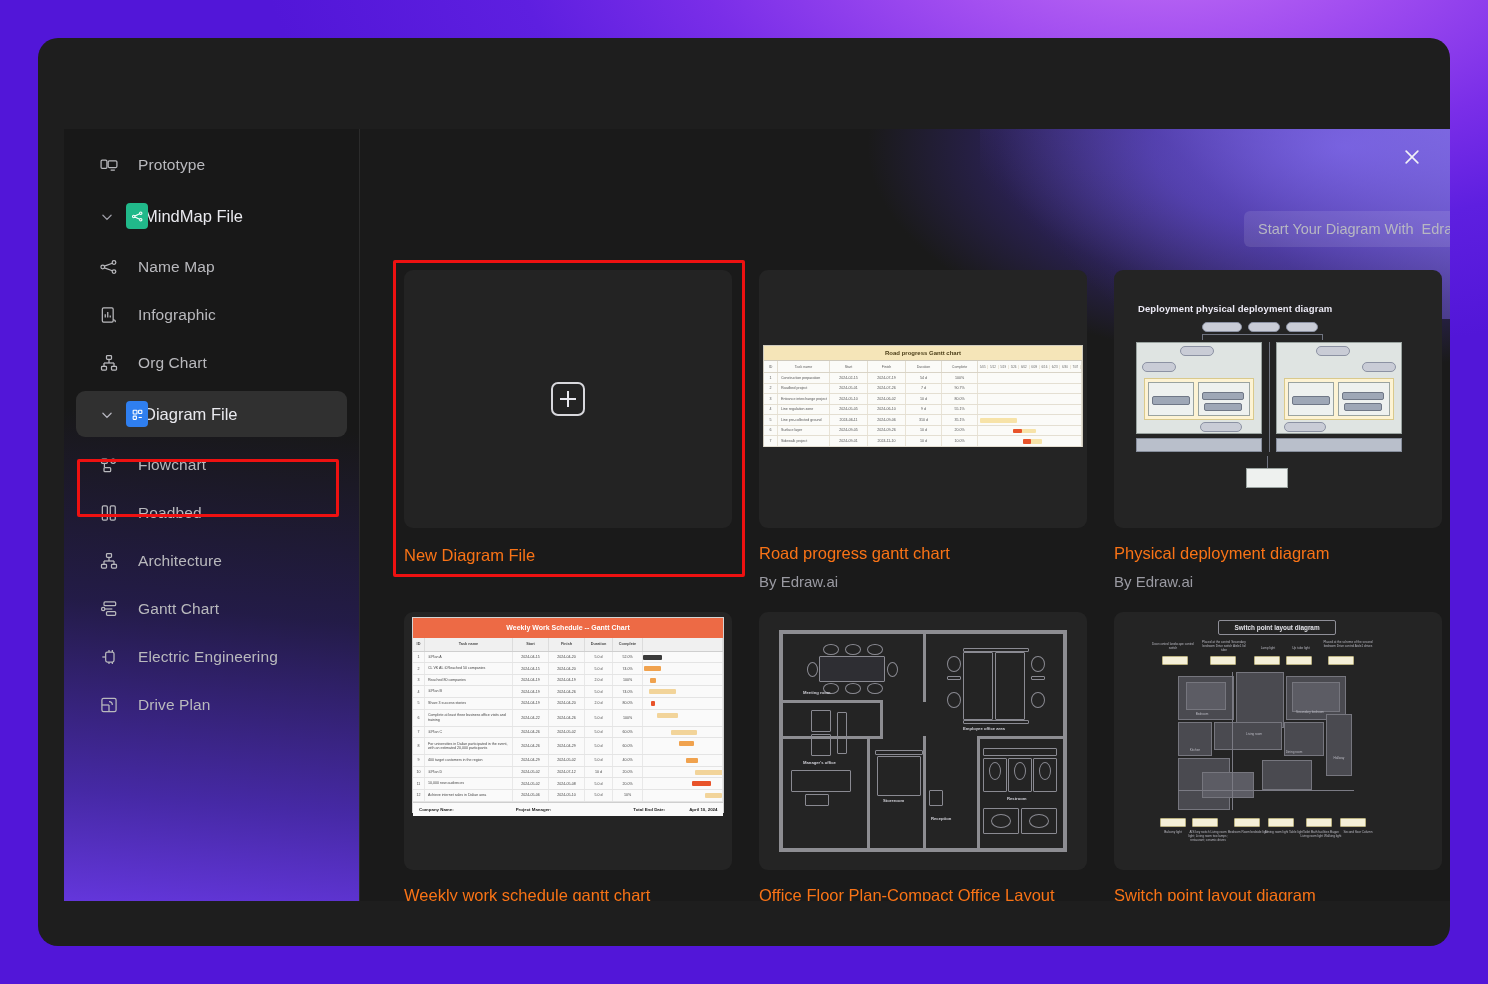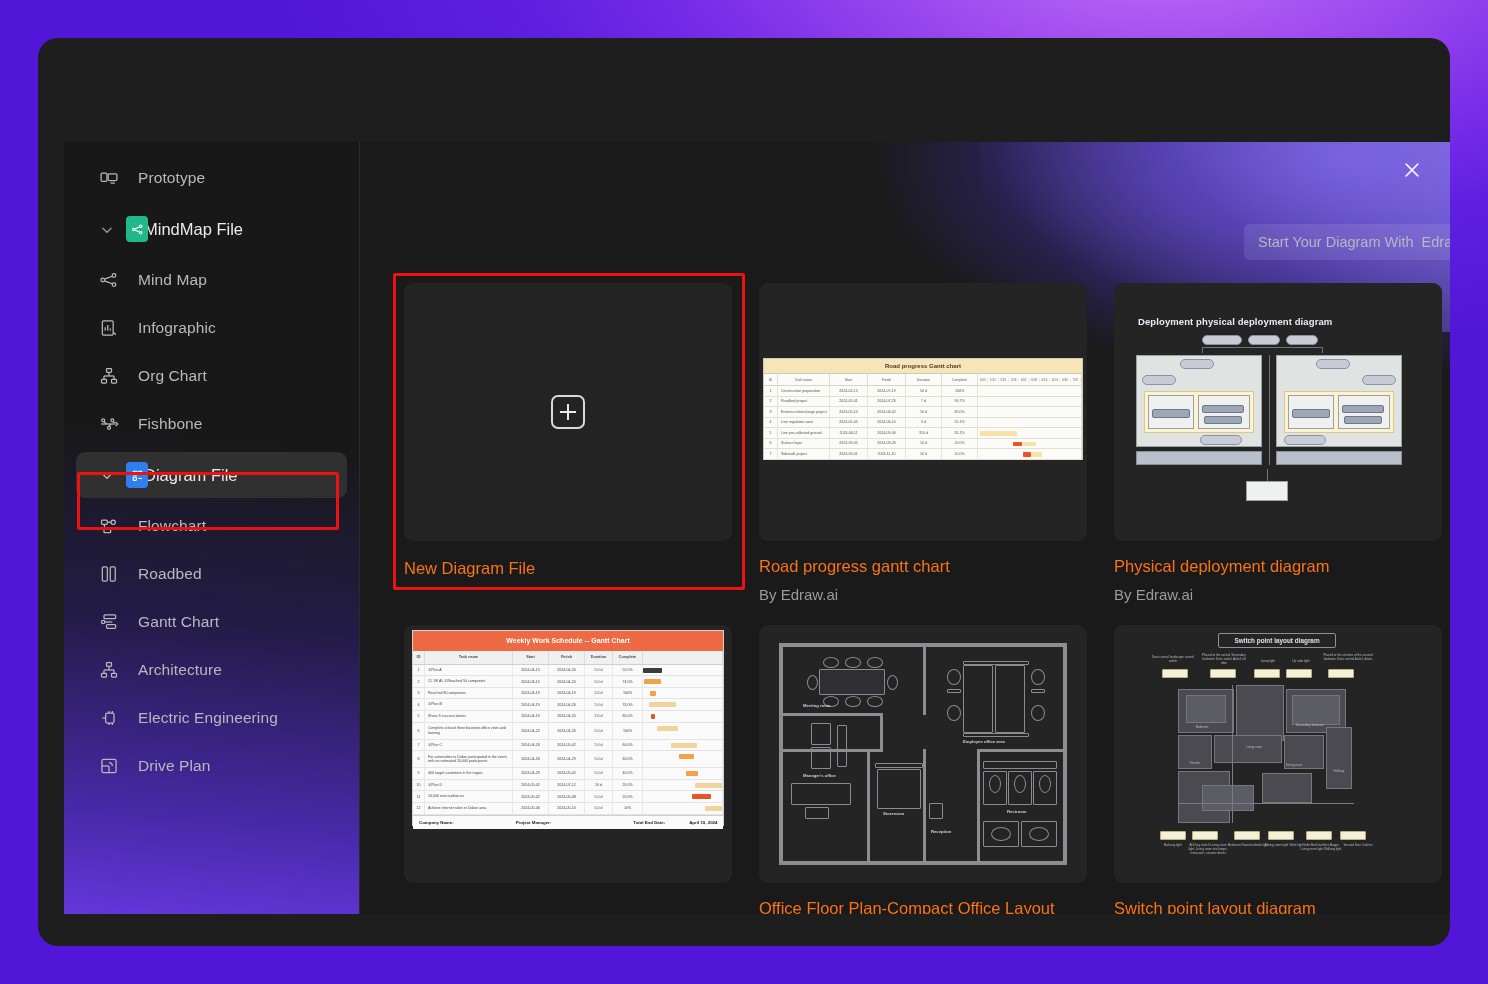--- a/index.html
+++ b/index.html
@@ -21,21 +21,21 @@
     left: 38px; top: 38px;
     width: 1412px; height: 908px;
     background: #1e1e1e;
     border-radius: 20px;
     overflow: hidden;
   }
 
   
   .modal {
     position: absolute;
-    left: 26px; top: 104px;
+    left: 26px; top: 91px;
     width: 1386px; height: 772px;
     display: flex;
     overflow: hidden;
   }
 
   
   .sidebar {
     position: relative;
     width: 296px;
     flex: 0 0 296px;
@@ -390,21 +390,21 @@
         <div class="side-item">
           <span class="ico">
             <svg width="20" height="20" viewBox="0 0 24 24" fill="none" stroke="#b9b9bd" stroke-width="1.5">
               <circle cx="4.5" cy="12" r="2.2"></circle>
                 <circle cx="18" cy="6.5" r="2.2"></circle>
                 <circle cx="18" cy="17.5" r="2.2"></circle>
               <line x1="6.5" y1="11" x2="16" y2="7.5"></line>
                 <line x1="6.5" y1="13" x2="16" y2="16.5"></line>
             </svg>
           </span>
-          <span>Mind Map</span>
+          <span>Name Map</span>
         </div>
 
         <div class="side-item">
           <span class="ico">
             <svg width="20" height="20" viewBox="0 0 24 24" fill="none" stroke="#b9b9bd" stroke-width="1.5">
               <rect x="4" y="3.5" width="13" height="17" rx="1.5"></rect>
               <line x1="7.5" y1="15" x2="7.5" y2="11"></line>
                 <line x1="10.5" y1="15" x2="10.5" y2="8.5"></line>
                 <line x1="13.5" y1="15" x2="13.5" y2="12.5"></line>
               <path d="M17 17.5 q3 0.5 2.5 3"></path>
@@ -421,35 +421,20 @@
               <rect x="15" y="16" width="6" height="4.5" rx="1"></rect>
               <line x1="12" y1="7.5" x2="12" y2="12"></line>
                 <line x1="6" y1="12" x2="18" y2="12"></line>
               <line x1="6" y1="12" x2="6" y2="16"></line>
                 <line x1="18" y1="12" x2="18" y2="16"></line>
             </svg>
           </span>
           <span>Org Chart</span>
         </div>
 
-        <div class="side-item">
-          <span class="ico">
-            <svg width="20" height="20" viewBox="0 0 24 24" fill="none" stroke="#b9b9bd" stroke-width="1.5">
-              <line x1="2.5" y1="12" x2="20" y2="12"></line>
-              <circle cx="5" cy="7.5" r="1.8"></circle>
-                <circle cx="12" cy="16.5" r="1.8"></circle>
-                <circle cx="16" cy="7.5" r="1.8"></circle>
-              <line x1="6" y1="9" x2="9" y2="12"></line>
-                <line x1="12" y1="14.7" x2="14.5" y2="12"></line>
-                <line x1="17" y1="9" x2="19" y2="11"></line>
-              <path d="M20 9.5 L22.5 12 L20 14.5"></path>
-            </svg>
-          </span>
-          <span>Fishbone</span>
-        </div>
 
 
         <div class="side-group active">
           <span class="chev">
             <svg width="14" height="14" viewBox="0 0 24 24" fill="none" stroke="#b7b7c0" stroke-width="2.2" stroke-linecap="round">
                 <polyline points="5,9 12,16 19,9"></polyline>
               </svg>
           </span>
           <span class="badge blue">
             <svg width="13" height="13" viewBox="0 0 24 24" fill="none" stroke="#ffffff" stroke-width="2">
@@ -478,46 +463,46 @@
         <div class="side-item">
           <span class="ico">
             <svg width="20" height="20" viewBox="0 0 24 24" fill="none" stroke="#b9b9bd" stroke-width="1.5">
               <rect x="4" y="3.5" width="6" height="17" rx="1.4"></rect>
               <rect x="13.5" y="3.5" width="6" height="17" rx="1.4"></rect>
             </svg>
           </span>
           <span>Roadbed</span>
         </div>
 
-
-        <div class="side-item">
-          <span class="ico">
-            <svg width="20" height="20" viewBox="0 0 24 24" fill="none" stroke="#b9b9bd" stroke-width="1.5">
-              <rect x="6" y="3.5" width="14" height="4.5" rx="1.2"></rect>
-              <rect x="9" y="15" width="11" height="4.5" rx="1.2"></rect>
-              <circle cx="5" cy="12" r="2"></circle>
-              <line x1="7" y1="12" x2="16" y2="12"></line>
-            </svg>
-          </span>
-          <span>Gantt Chart</span>
-        </div>
 
         <div class="side-item">
           <span class="ico">
             <svg width="20" height="20" viewBox="0 0 24 24" fill="none" stroke="#b9b9bd" stroke-width="1.5">
               <rect x="9" y="3" width="6" height="4.5" rx="1"></rect>
               <rect x="3" y="16" width="6" height="4.5" rx="1"></rect>
               <rect x="15" y="16" width="6" height="4.5" rx="1"></rect>
               <line x1="12" y1="7.5" x2="12" y2="12"></line>
                 <line x1="6" y1="12" x2="18" y2="12"></line>
               <line x1="6" y1="12" x2="6" y2="16"></line>
                 <line x1="18" y1="12" x2="18" y2="16"></line>
             </svg>
           </span>
           <span>Architecture</span>
+        </div>
+
+        <div class="side-item">
+          <span class="ico">
+            <svg width="20" height="20" viewBox="0 0 24 24" fill="none" stroke="#b9b9bd" stroke-width="1.5">
+              <rect x="6" y="3.5" width="14" height="4.5" rx="1.2"></rect>
+              <rect x="9" y="15" width="11" height="4.5" rx="1.2"></rect>
+              <circle cx="5" cy="12" r="2"></circle>
+              <line x1="7" y1="12" x2="16" y2="12"></line>
+            </svg>
+          </span>
+          <span>Gantt Chart</span>
         </div>
 
 
         <div class="side-item">
           <span class="ico">
             <svg width="20" height="20" viewBox="0 0 24 24" fill="none" stroke="#b9b9bd" stroke-width="1.5">
               <rect x="8" y="6" width="10" height="12" rx="2"></rect>
               <line x1="4" y1="12" x2="8" y2="12"></line>
               <line x1="12" y1="3.5" x2="12" y2="6"></line>
                 <line x1="16" y1="3.5" x2="16" y2="6"></line>
@@ -868,20 +853,21 @@
                   </div>
                 </div>
               <div class="wk-foot">
                 <span>Company Name:</span>
                 <span style="margin-left:56px">Project Manager:</span>
                 <span style="margin-left:76px">Total End Date:</span>
                 <span style="margin-left:18px">April 10, 2024</span>
               </div>
             </div>
           </div>
+          <div class="card-title">Weekly work schedule gantt chart</div>
         </div>
 
         <div class="card">
           <div class="thumb">
             <div class="fp">
 
               <div class="fp-wall" style="left:0;top:0;width:288px;height:4px"></div>
               <div class="fp-wall" style="left:0;top:0;width:4px;height:222px"></div>
               <div class="fp-wall" style="left:284px;top:0;width:4px;height:222px"></div>
               <div class="fp-wall" style="left:0;top:218px;width:288px;height:4px"></div>

